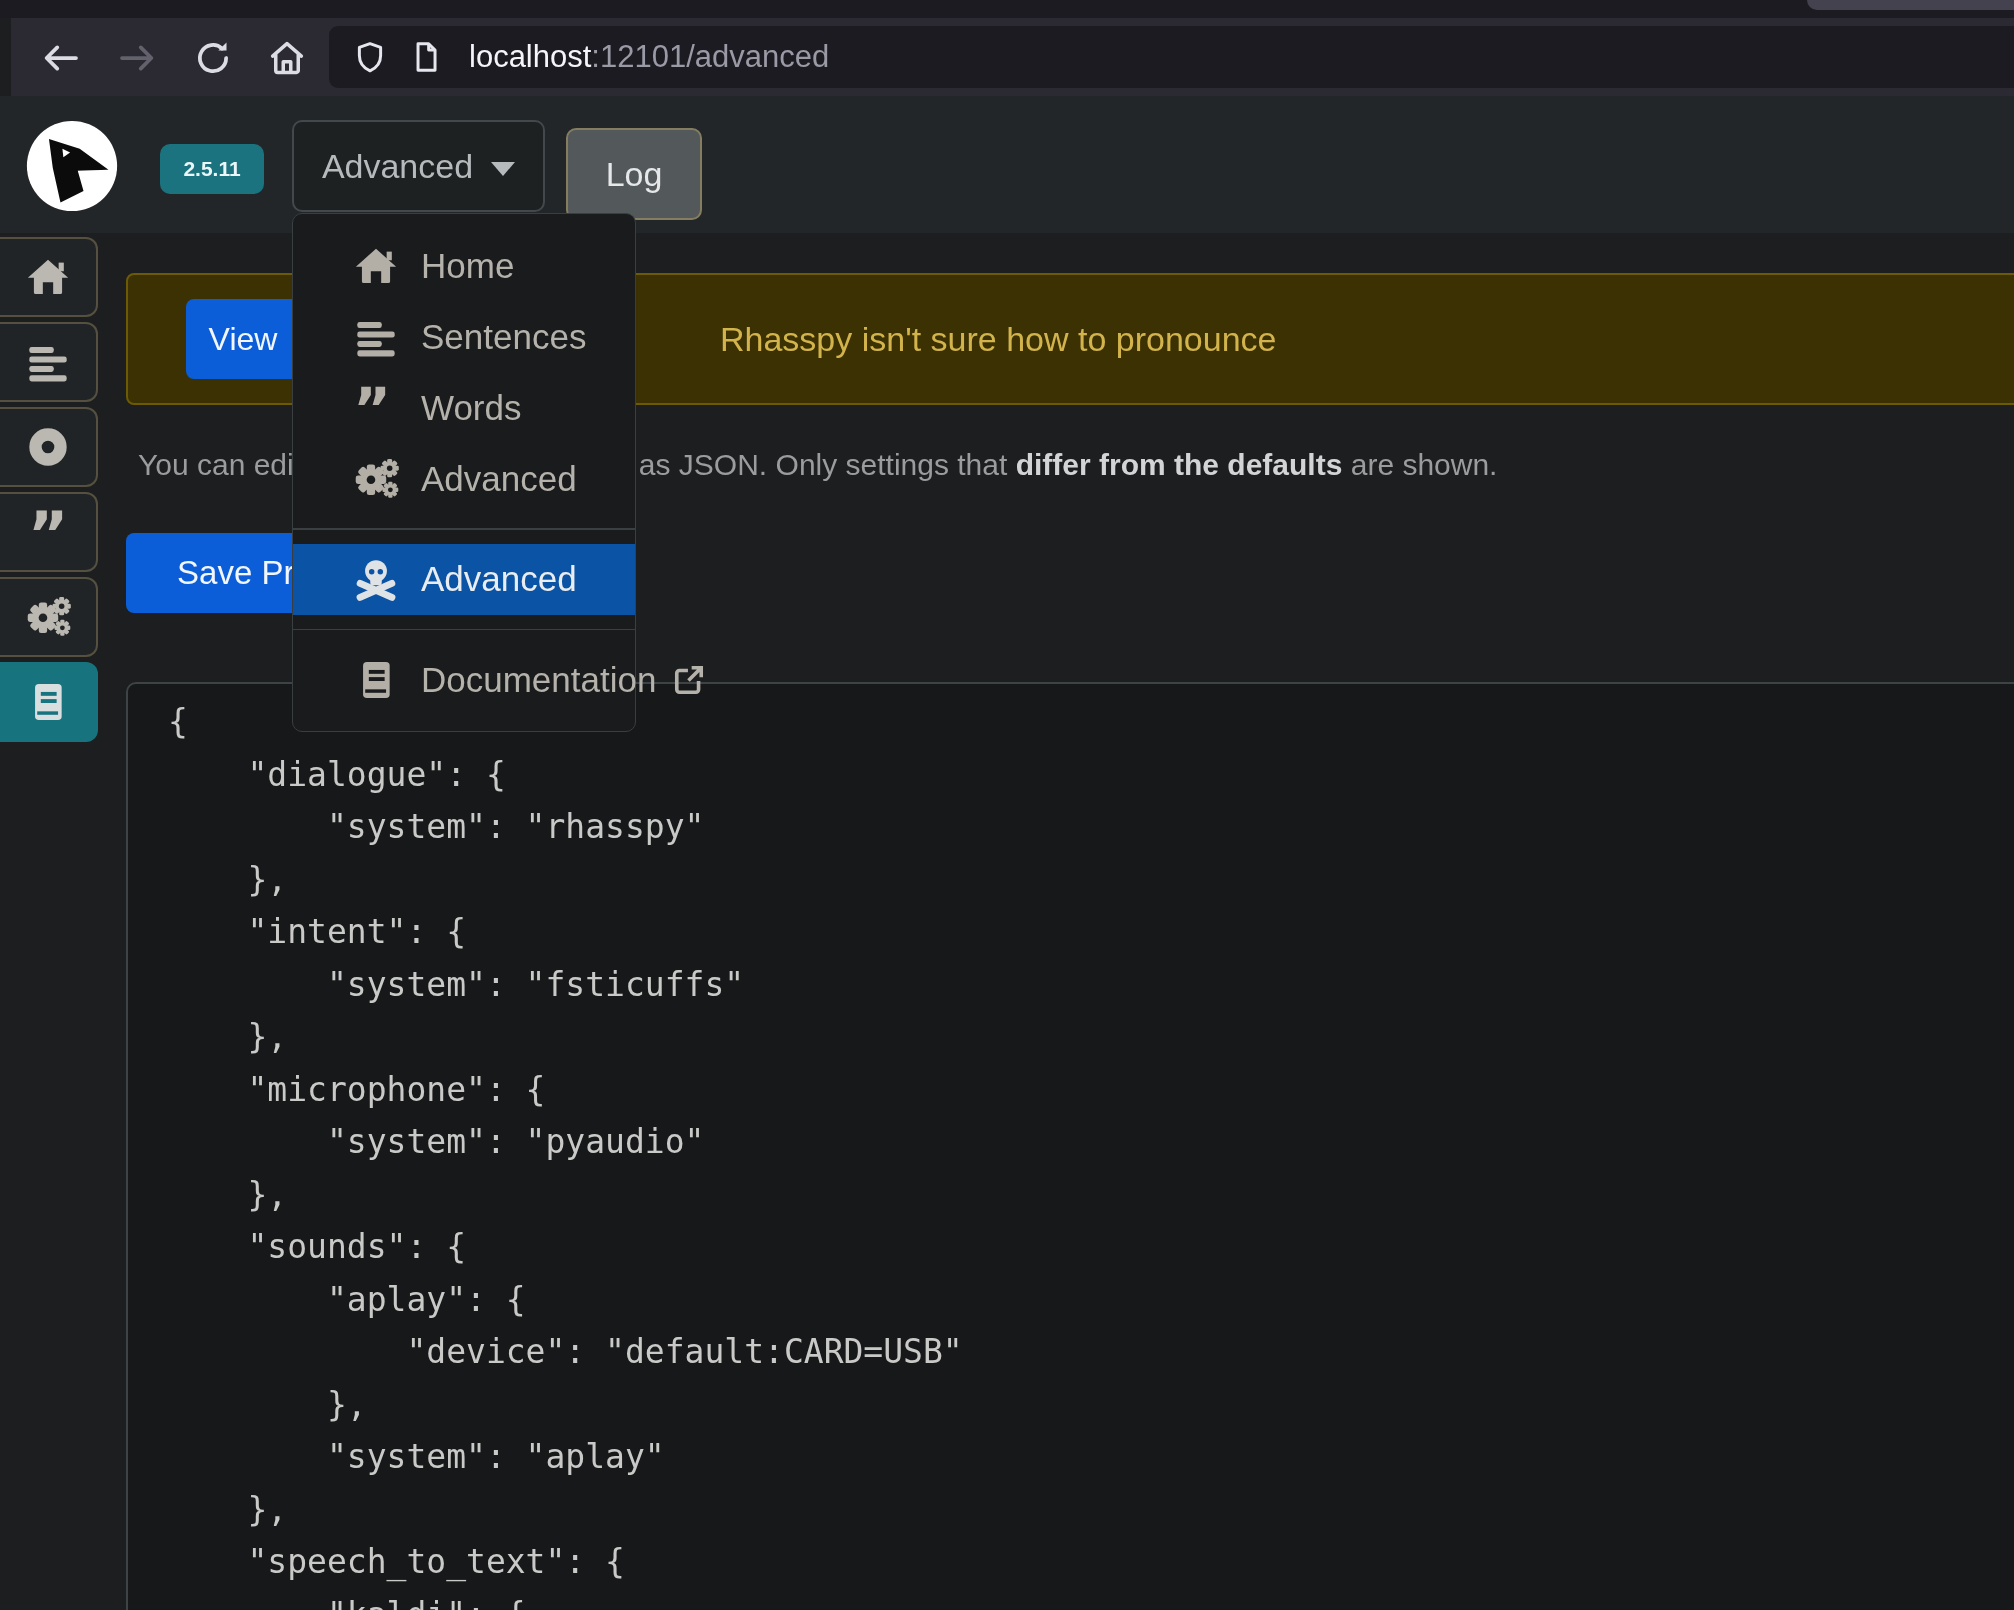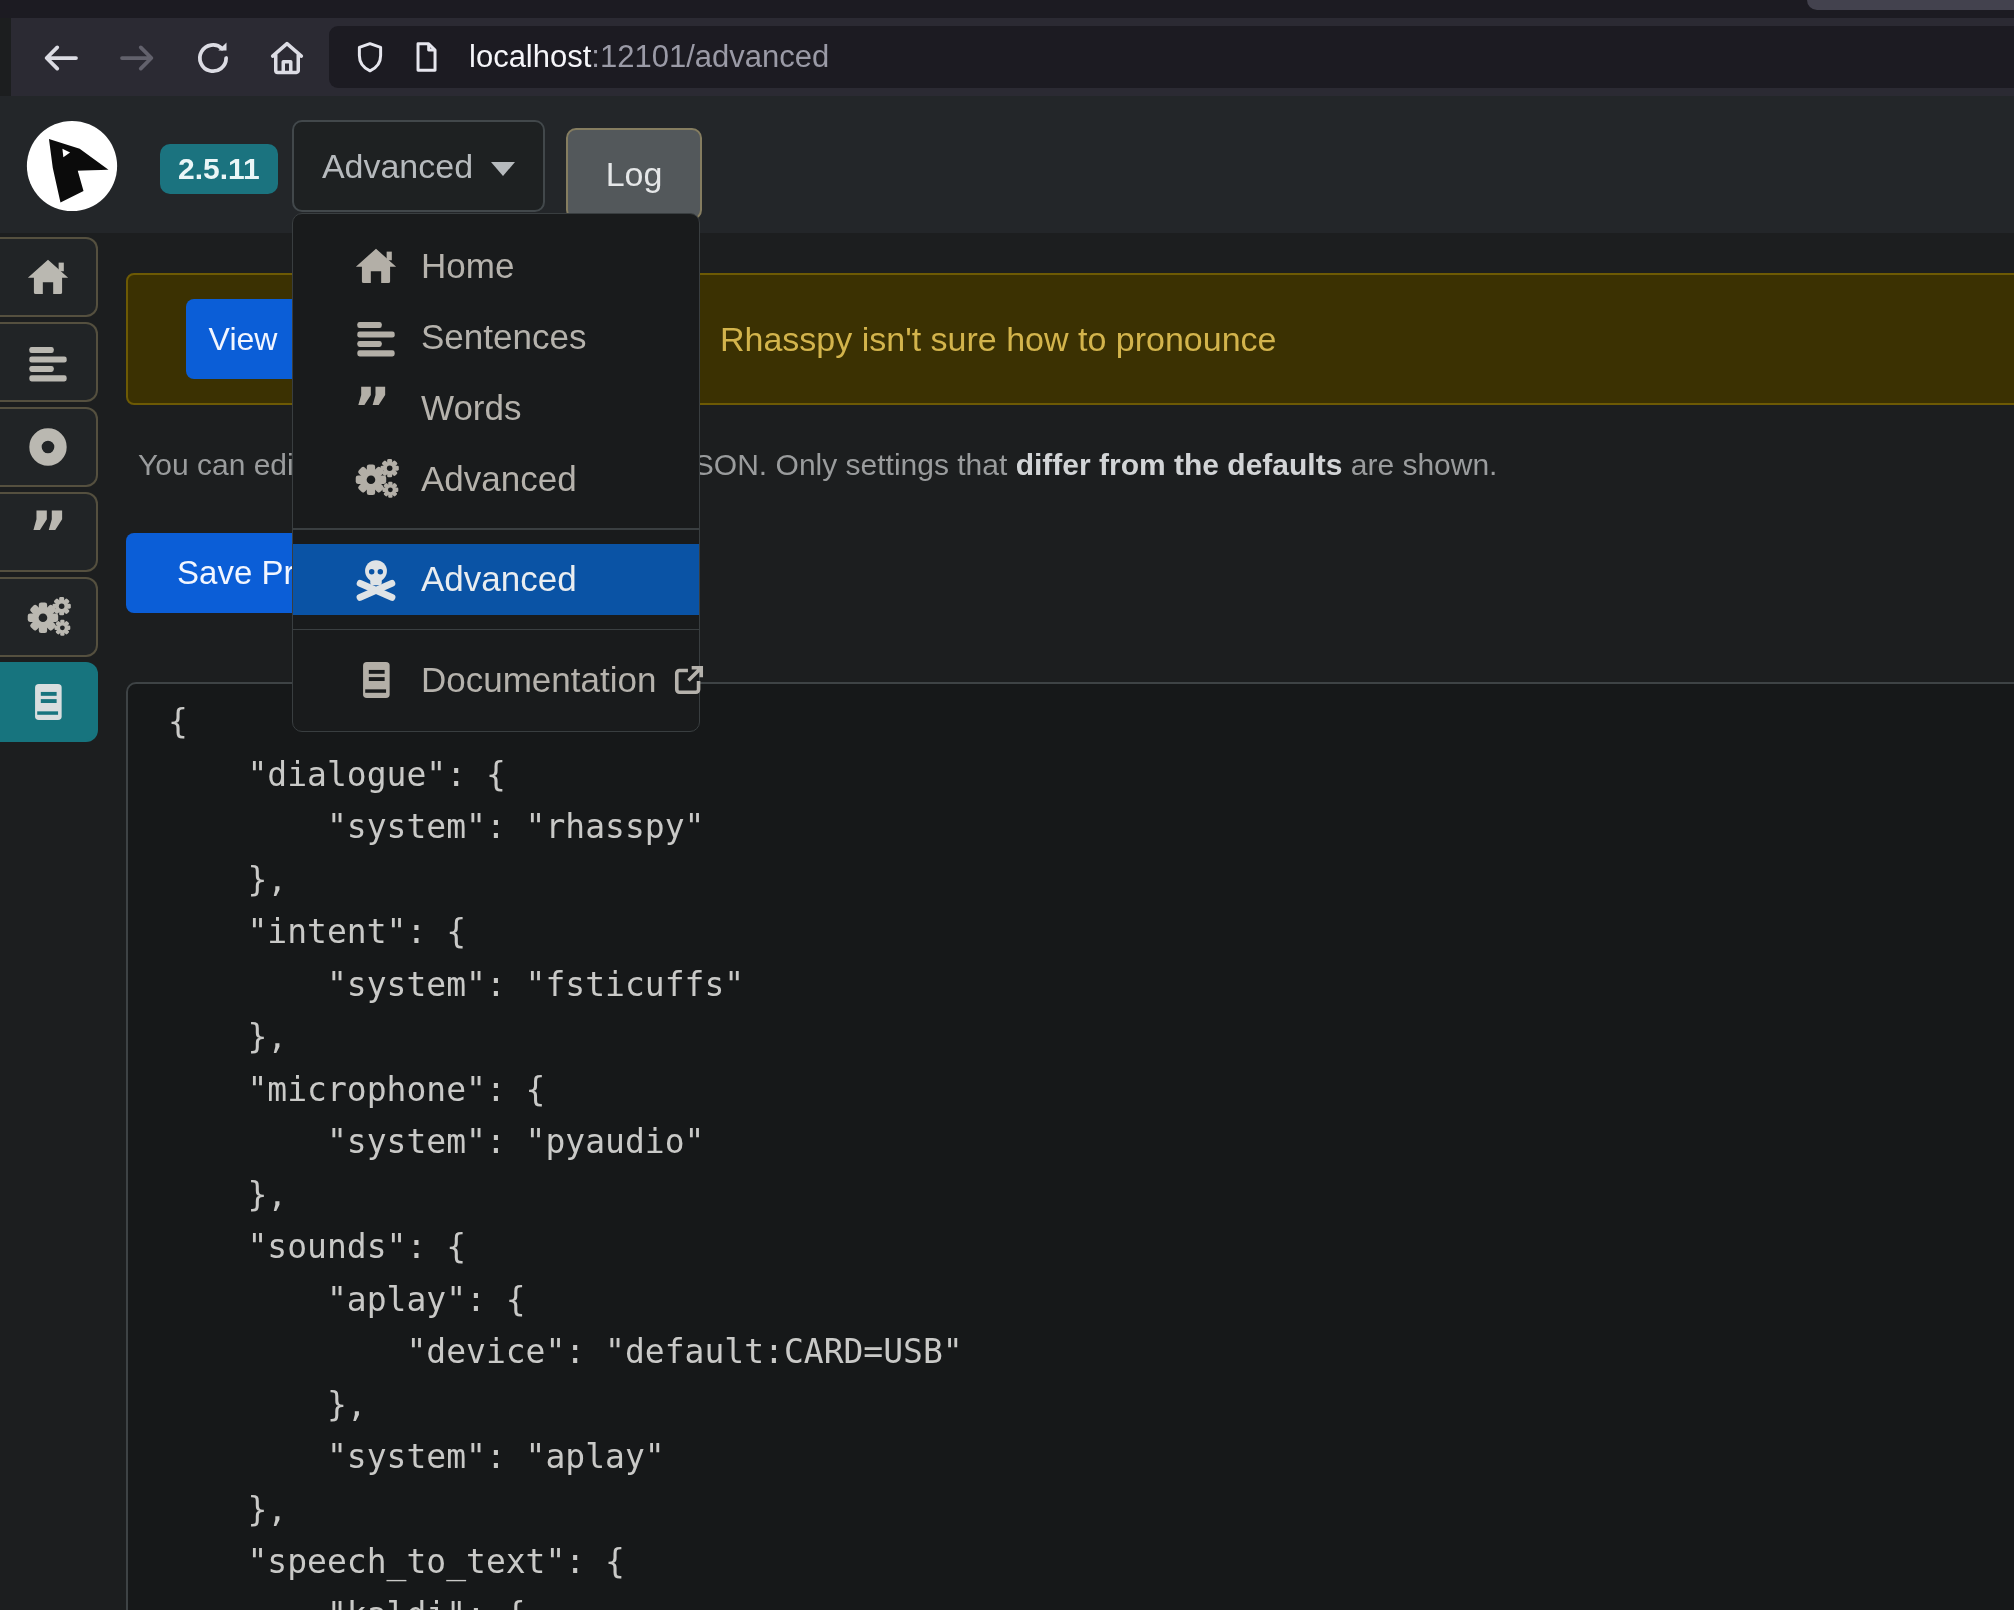--- a/index.html
+++ b/index.html
@@ -16,21 +16,21 @@
   .urlbar{position:absolute;left:318px;top:8px;width:1720px;height:62px;background:#1c1b22;
           border-radius:9px;display:flex;align-items:center;}
   .urlbar .ic{width:34px;height:34px;color:#e6e6ee;margin-left:24px;flex:0 0 auto;}
   .urlbar .ic svg{width:34px;height:34px;display:block;}
   .url-text{margin-left:26px;font-size:31px;color:#f5f5f9;white-space:nowrap;}
   .url-text .path{color:#9a9aa6;}
   
   .appbar{position:absolute;left:0;top:96px;width:2014px;height:137px;background:#232629;}
   .logo{position:absolute;left:24px;top:22px;width:96px;height:96px;}
   .badge-ver{position:absolute;left:160px;top:48px;min-width:104px;height:50px;background:#1b737f;
-             border-radius:10px;color:#eaf6f7;font-size:30px;font-weight:bold;display:flex;
+             border-radius:10px;color:#eaf6f7;font-size:21px;font-weight:bold;display:flex;
              align-items:center;justify-content:center;box-sizing:border-box;padding:0 18px;}
   .btn-profile{position:absolute;left:292px;top:24px;width:253px;height:92px;background:#1e2122;
                border:2px solid #42484b;border-radius:10px;color:#b6babd;font-size:34px;
                display:flex;align-items:center;justify-content:center;gap:18px;box-sizing:border-box;cursor:pointer;}
   .caret{width:0;height:0;border-left:12px solid transparent;border-right:12px solid transparent;
          border-top:14px solid #b6babd;margin-top:6px;}
   .btn-log{position:absolute;left:566px;top:32px;width:136px;height:92px;background:#53585b;
            border:2px solid #857d60;border-radius:10px;color:#e5e7e8;font-size:34px;
            display:flex;align-items:center;justify-content:center;box-sizing:border-box;cursor:pointer;}
   
@@ -54,21 +54,21 @@
   .desc{position:absolute;left:138px;top:448px;font-size:30px;color:#9a9c9d;white-space:nowrap;}
   .desc b{color:#d2d4d6;margin-top:24px;}
   .btn-save{position:absolute;left:126px;top:533px;width:280px;height:80px;background:#0b5ed7;
             border-radius:8px;color:#f2f6ff;font-size:33px;display:flex;align-items:center;
             justify-content:center;cursor:pointer;}
   .editor{position:absolute;left:126px;top:682px;width:1910px;height:980px;background:#161819;
           border:2px solid #3e4345;border-radius:10px;box-sizing:border-box;overflow:hidden;cursor:text;}
   .editor pre{margin:12px 0 0 40px;font-family:"DejaVu Sans Mono",monospace;font-size:33px;
               line-height:52.5px;color:#c9c9c7;white-space:pre;}
   
-  .menu{position:absolute;left:292px;top:213px;width:408px;background:#191b1c;
+  .menu{position:absolute;left:292px;top:213px;width:344px;background:#191b1c;
         border:1px solid #393e40;border-radius:10px;box-sizing:border-box;padding:16px 0;z-index:50;}
   .menu-item{height:71px;display:flex;align-items:center;color:#b5b2ac;font-size:35px;cursor:pointer;
              --hole:#191b1c;}
   .menu-item .mi-icon{width:46px;height:46px;margin-left:60px;margin-right:22px;flex:0 0 auto;
                       color:#b3afa7;}
   .menu-item .mi-icon svg{width:46px;height:46px;display:block;}
   .menu-item.active{background:#0a53a5;color:#e9edf0;--hole:#0a53a5;}
   .menu-item.active .mi-icon{color:#dfe3e6;}
   .menu-divider{height:1.5px;background:#3a3f41;margin:14px 0;}
   .ext-ico{width:34px;height:34px;margin-left:16px;color:#b5b2ac;}

